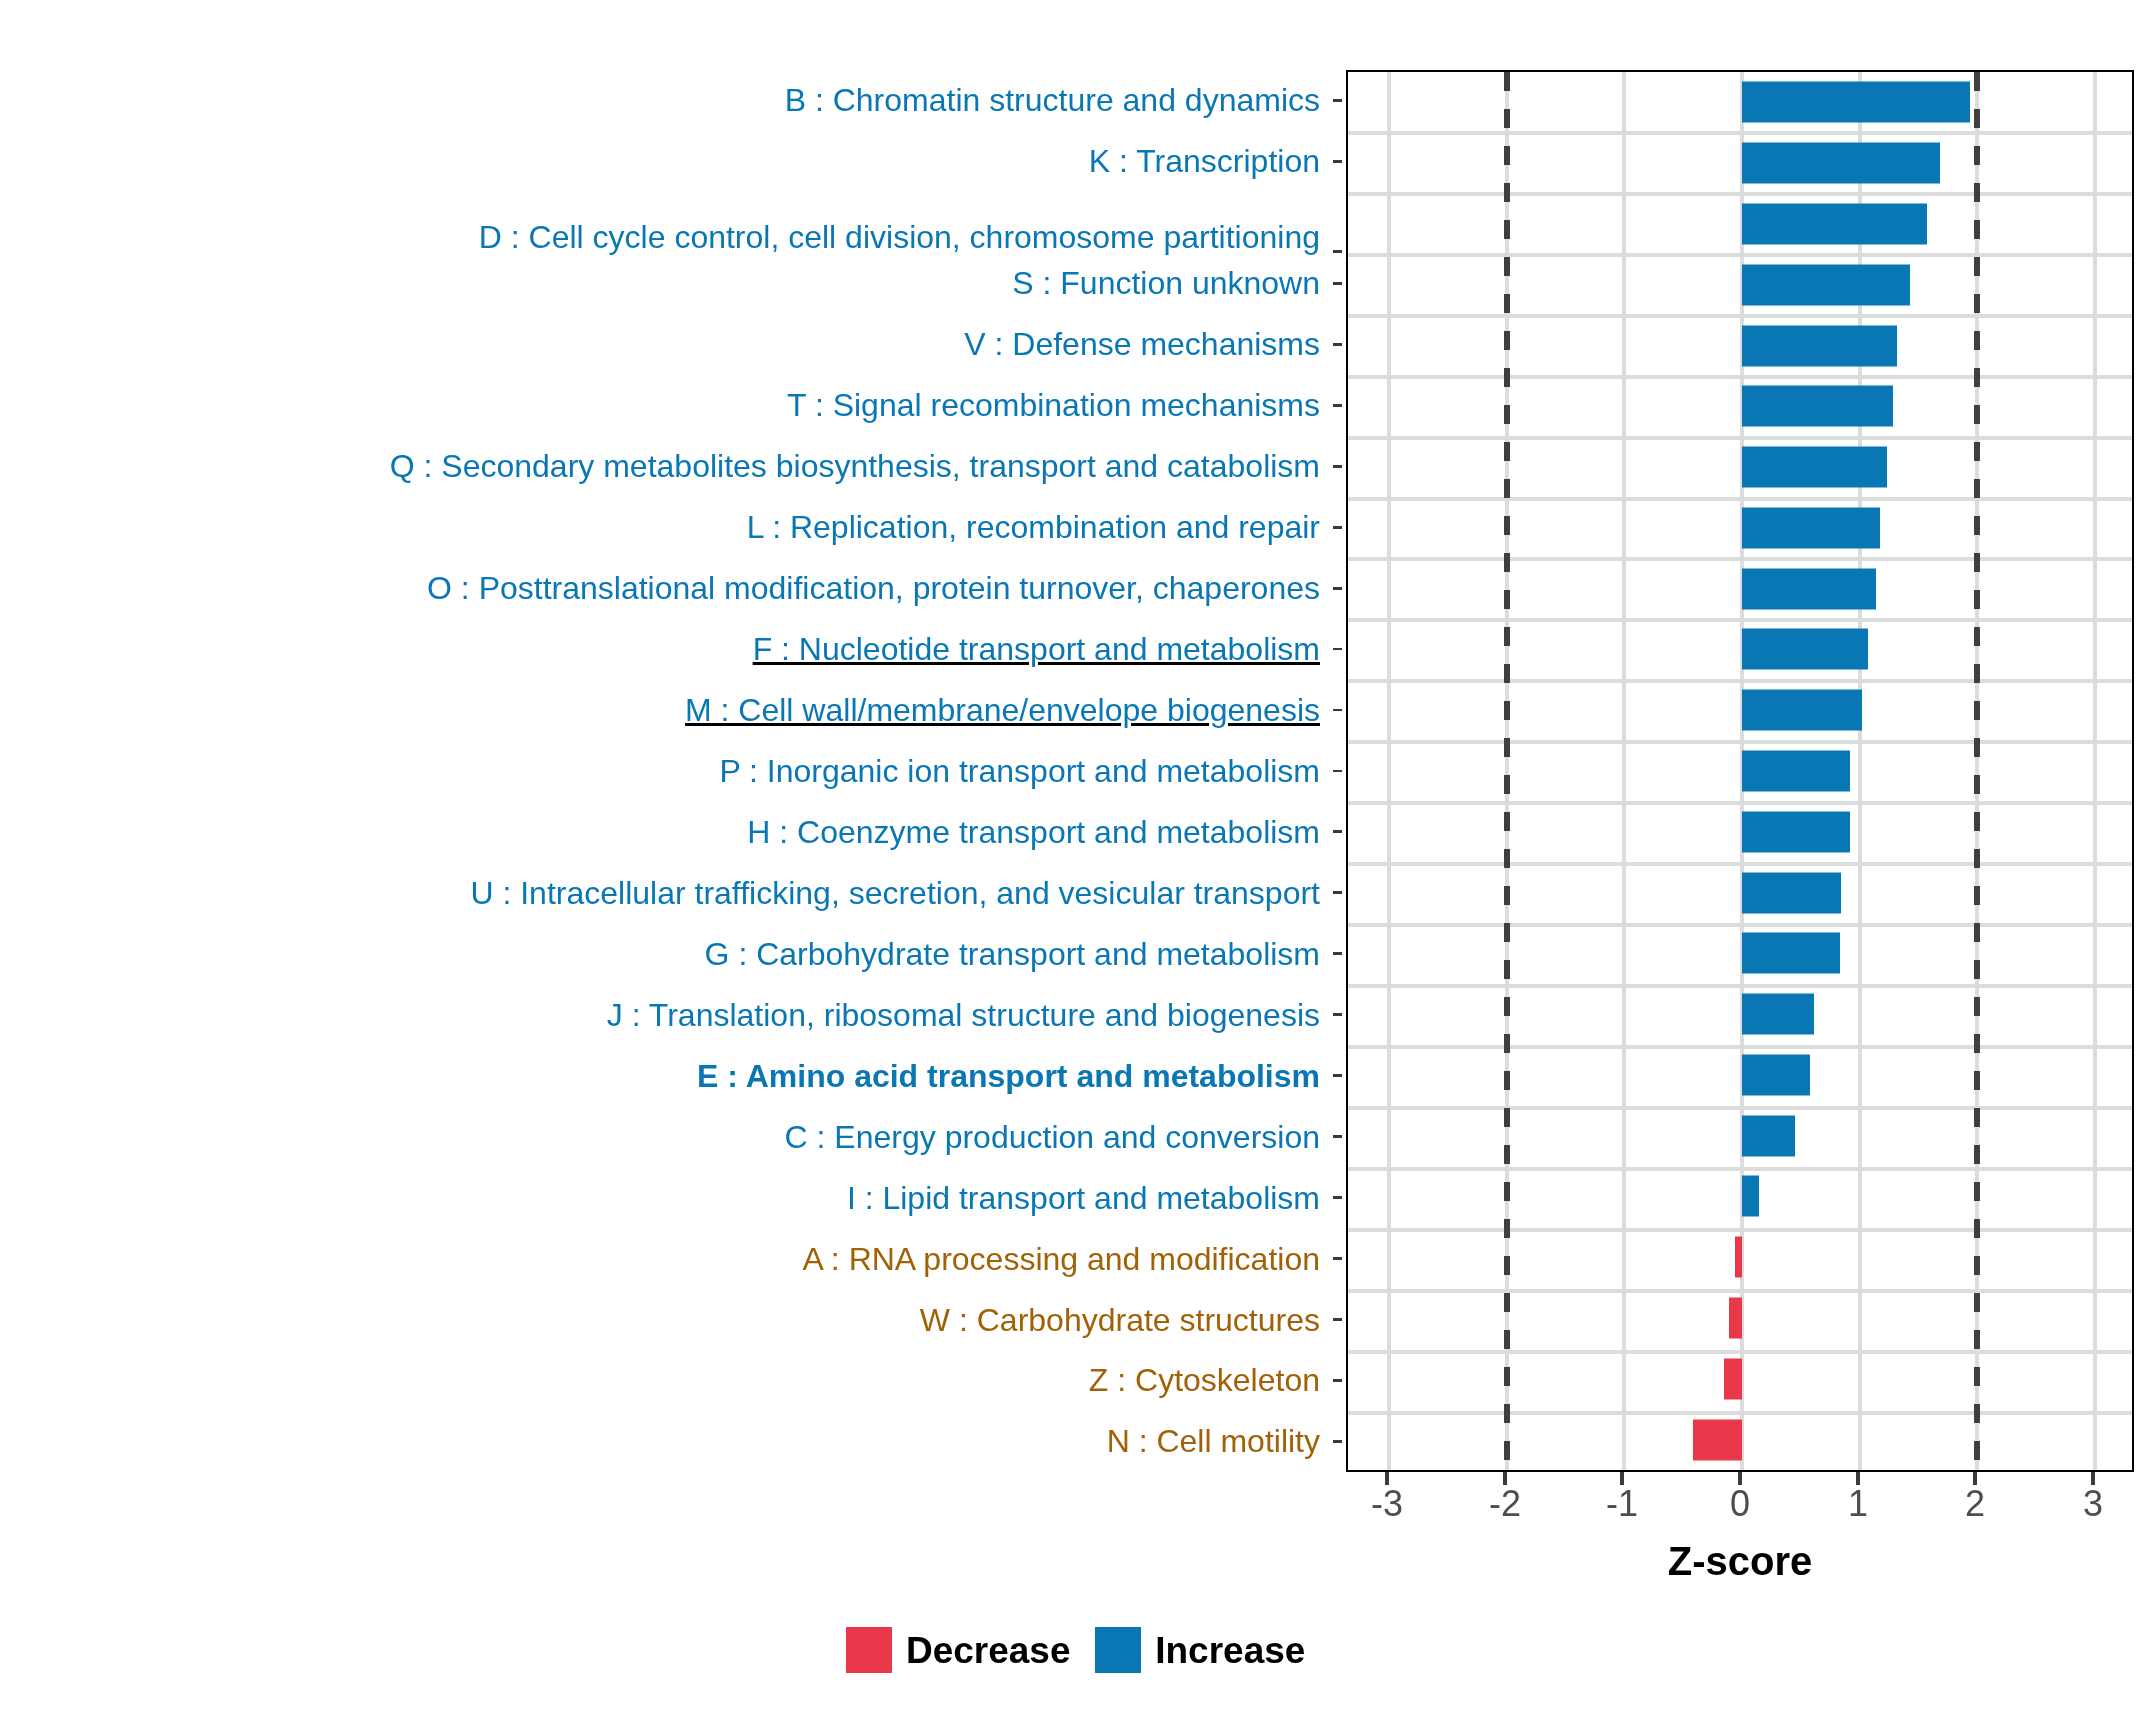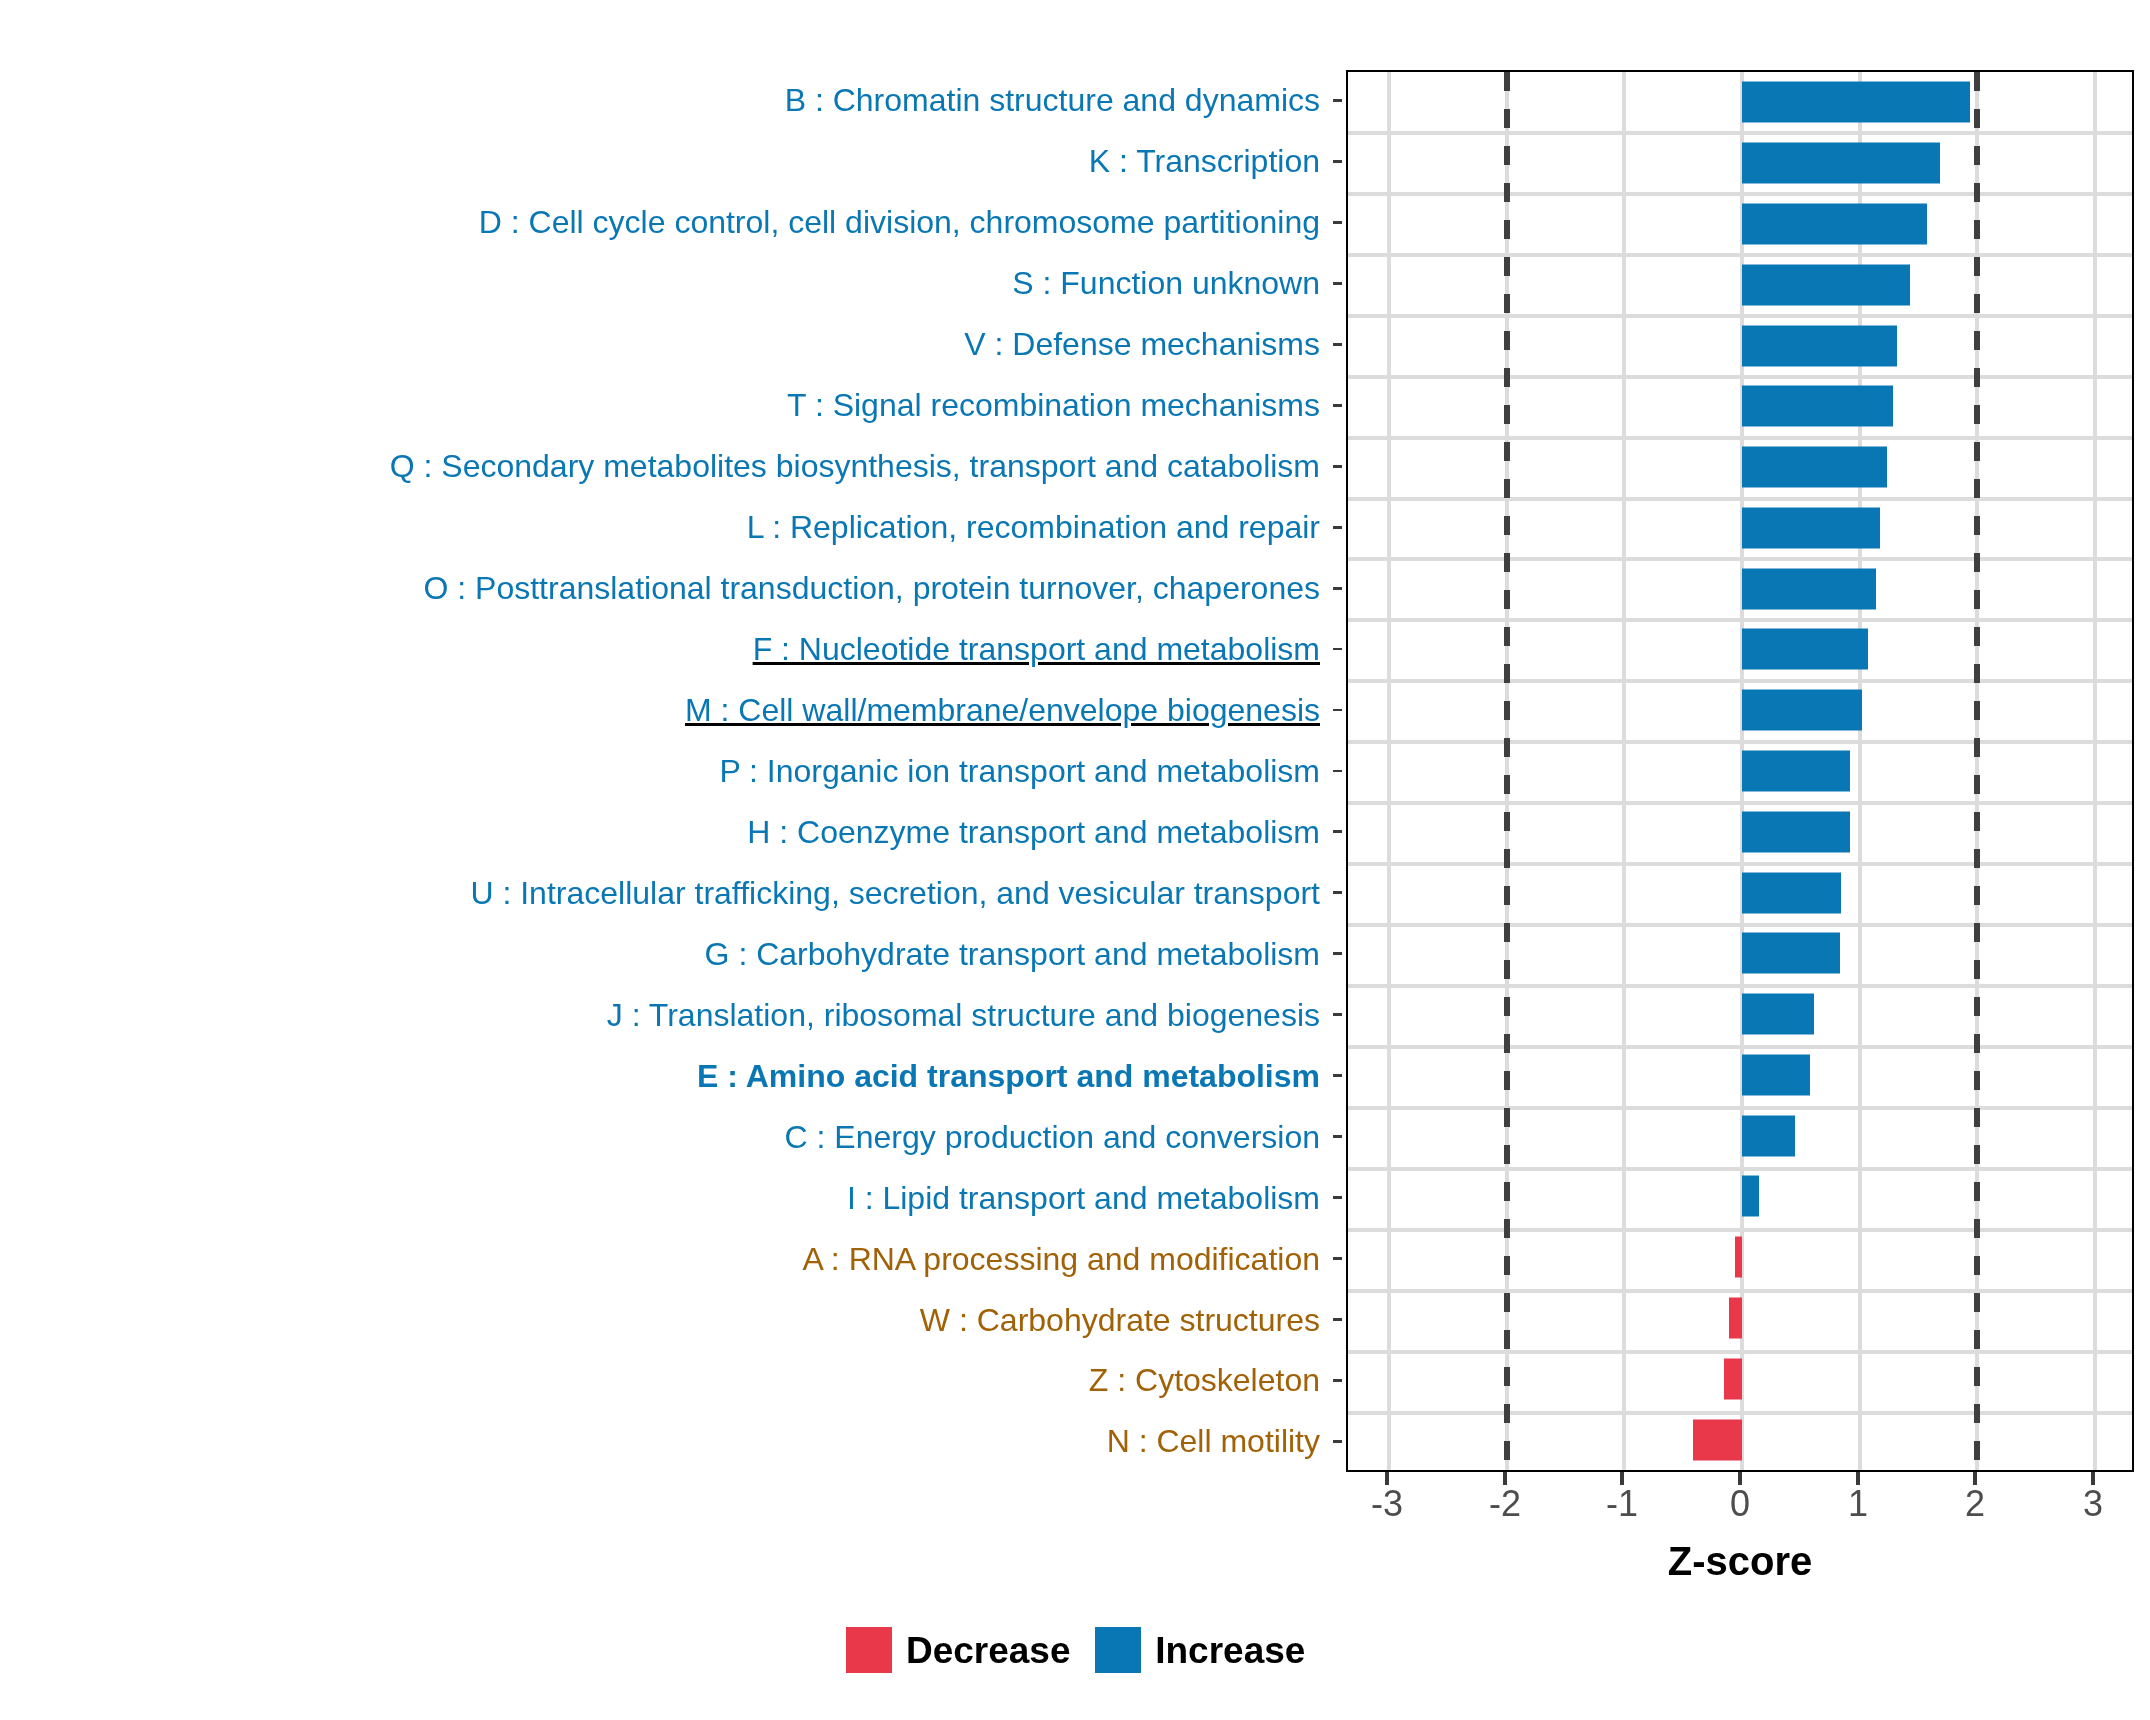--- a/index.html
+++ b/index.html
@@ -191,21 +191,21 @@
 
   <div id="ylabels">
       <div class="ylabel-row" style="position: relative;">
         <div class="ylabel-text inc">B : Chromatin structure and dynamics</div>
         <div class="ytick"></div>
       </div>
       <div class="ylabel-row" style="position: relative;">
         <div class="ylabel-text inc">K : Transcription</div>
         <div class="ytick"></div>
       </div>
-      <div class="ylabel-row" style="position: relative;">
+      <div class="ylabel-row" style="position: relative; align-items: flex-end;">
         <div class="ylabel-text inc">D : Cell cycle control, cell division, chromosome partitioning</div>
         <div class="ytick"></div>
       </div>
       <div class="ylabel-row" style="position: relative;">
         <div class="ylabel-text inc">S : Function unknown</div>
         <div class="ytick"></div>
       </div>
       <div class="ylabel-row" style="position: relative;">
         <div class="ylabel-text inc">V : Defense mechanisms</div>
         <div class="ytick"></div>
@@ -216,21 +216,21 @@
       </div>
       <div class="ylabel-row" style="position: relative;">
         <div class="ylabel-text inc">Q : Secondary metabolites biosynthesis, transport and catabolism</div>
         <div class="ytick"></div>
       </div>
       <div class="ylabel-row" style="position: relative;">
         <div class="ylabel-text inc">L : Replication, recombination and repair</div>
         <div class="ytick"></div>
       </div>
       <div class="ylabel-row" style="position: relative;">
-        <div class="ylabel-text inc">O : Posttranslational transduction, protein turnover, chaperones</div>
+        <div class="ylabel-text inc">O : Posttranslational modification, protein turnover, chaperones</div>
         <div class="ytick"></div>
       </div>
       <div class="ylabel-row" style="position: relative; text-decoration: underline;">
         <div class="ylabel-text inc">F : Nucleotide transport and metabolism</div>
         <div class="ytick"></div>
       </div>
       <div class="ylabel-row" style="position: relative; text-decoration: underline;">
         <div class="ylabel-text inc">M : Cell wall/membrane/envelope biogenesis</div>
         <div class="ytick"></div>
       </div>

